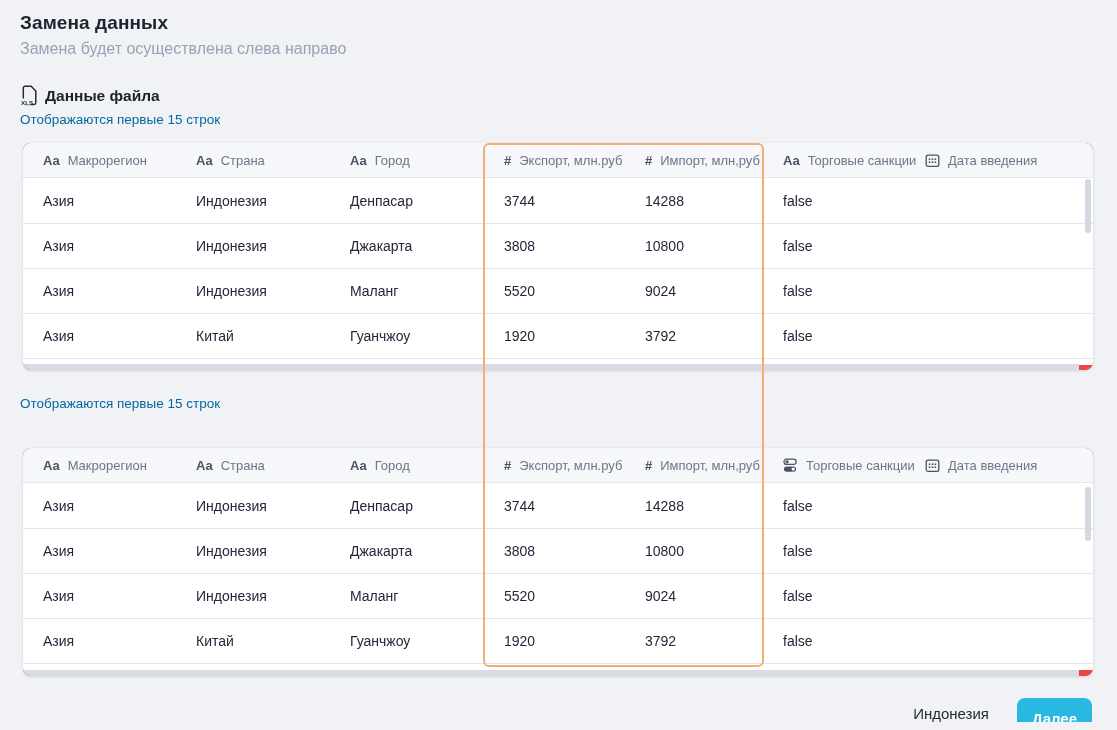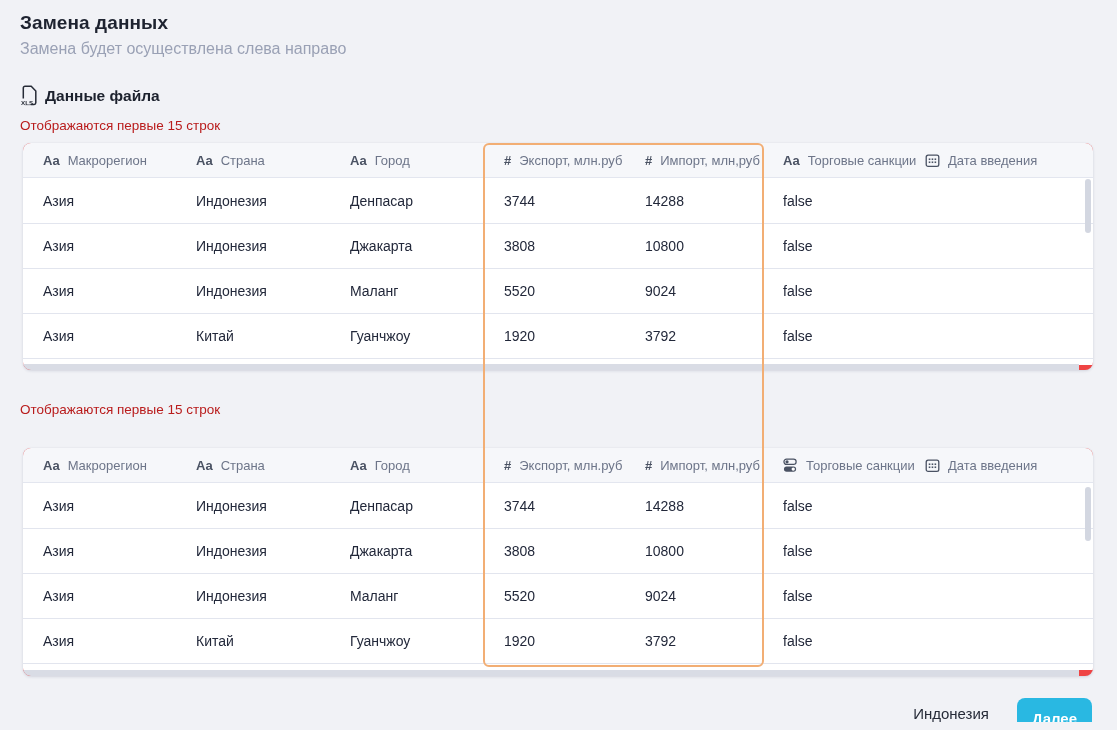--- a/index.html
+++ b/index.html
@@ -14,21 +14,21 @@
   
   .page-title{position:absolute;left:20px;top:12px;margin:0;
     font-size:19px;font-weight:700;color:#1e2330;letter-spacing:.1px;}
   .page-sub{position:absolute;left:20px;top:40px;font-size:16px;color:#9aa1b5;}
 
   
   .sec{position:absolute;left:20px;}
   .sec-head{display:flex;align-items:center;gap:5px;}
   .sec-icon{display:inline-flex;width:20px;height:21px;align-items:center;justify-content:center;}
   .sec-title{font-size:15.5px;font-weight:700;color:#1c212d;}
-  .sec-sub{margin-top:12px;font-size:13.5px;color:#b91c1c;}
+  .sec-sub{margin-top:6px;font-size:13.5px;color:#0369a1;}
 
   
   .card{position:absolute;left:23px;width:1070px;background:#ef4444;border-radius:8px;
     box-shadow:0 1px 3px rgba(35,45,85,.14),0 0 1px rgba(35,45,85,.10);overflow:hidden;}
   .thead{display:flex;height:34px;background:#f6f7fa;border-bottom:1px solid #e3e6ef;}
   .th{display:flex;align-items:center;gap:8px;padding-left:20px;box-sizing:border-box;flex:0 0 auto;}
   .ticon{font-size:13px;font-weight:600;color:#4a5263;line-height:1;}
   .ticon.svg{display:inline-flex;align-items:center;}
   .collabel{font-size:13px;color:#6d7589;white-space:nowrap;}
   .tbody{background:#fff;}

